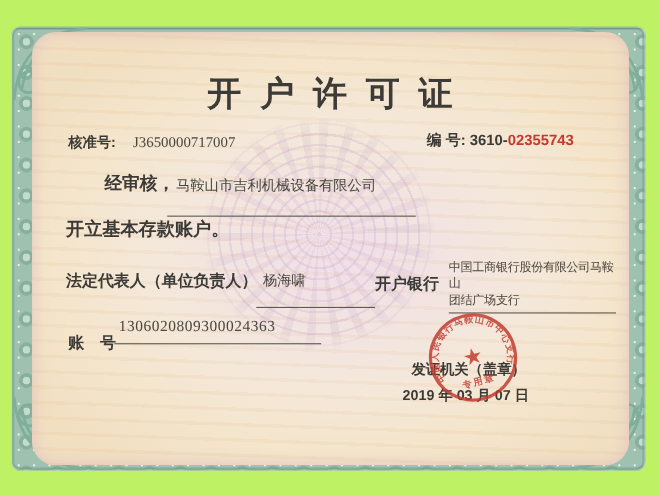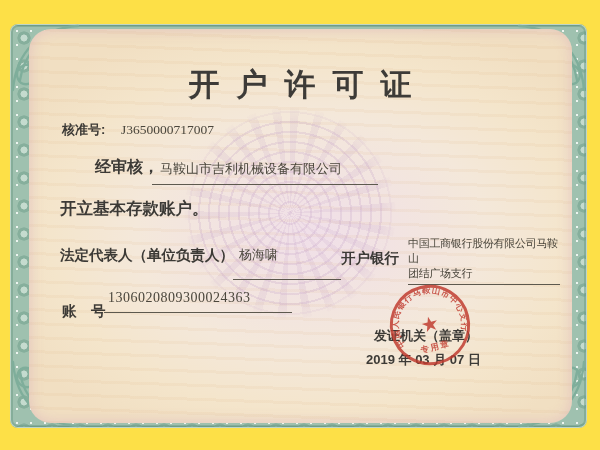--- a/index.html
+++ b/index.html
@@ -1,16 +1,16 @@
 <!DOCTYPE html>
 <html><head>
 <meta charset="utf-8">
 <style>
   html,body{margin:0;padding:0;background:#ffffff;}
-  .stage{position:relative;width:600px;height:450px;background:#fde047;overflow:hidden;
+  .stage{position:relative;width:600px;height:450px;background:#bef264;overflow:hidden;
          font-family:"Liberation Sans",sans-serif;}
   
   .frame{position:absolute;left:10px;top:24px;right:13px;bottom:22px;border-radius:8px;
     background-color:#9fc1af;
     background-image:
       radial-gradient(circle 2px at 7px 7px, rgba(245,250,247,.9) 45%, transparent 50%),
       radial-gradient(circle 11px at 14px 14px, rgba(200,222,210,.9) 30%, #86af9c 34%, #86af9c 58%, rgba(134,175,156,0) 62%),
       linear-gradient(180deg,#6f9c88 0 2px, transparent 2px calc(100% - 2px), #6f9c88 calc(100% - 2px));
     background-size:14px 14px,28px 28px,100% 100%;
     box-shadow:0 0 0 1px #bed5c8 inset, 0 0 0 3px rgba(111,156,136,.55) inset;}
@@ -90,23 +90,27 @@
     <div class="rosette"></div>
   </div>
 
   <div class="txt title">开户许可证</div>
 
   <div class="txt b" style="left:62px;top:121px;font-size:13px;">
     <span>核准号:</span>
     <span class="fill" style="margin-left:12px;font-size:13.5px;font-weight:normal;">J3650000717007</span>
   </div>
 
+  <div class="txt b" style="left:388px;top:119px;font-size:13.5px;">
+    <span>编 号:</span>
+    <span>3610-</span><span class="red">02355743</span>
+  </div>
 
   <div class="txt b" style="left:95px;top:157px;font-size:16px;">经审核，</div>
-  <span class="txt fill uline" style="left:152px;top:158px;width:218px;font-size:13px;padding:2px 0 6px 8px;">马鞍山市吉利机械设备有限公司</span>
+  <span class="txt fill uline" style="left:152px;top:158px;width:218px;font-size:13px;padding:2px 0 18px 8px;">马鞍山市吉利机械设备有限公司</span>
 
   <div class="txt b" style="left:60px;top:246px;font-size:14.5px;">法定代表人（单位负责人）</div>
 
   <div class="txt b" style="left:60px;top:198px;font-size:16.5px;">开立基本存款账户。</div>
   <span class="txt fill uline" style="left:233px;top:246px;width:102px;font-size:13px;padding-bottom:15px;padding-left:6px;">杨海啸</span>
 
   <div class="txt b" style="left:341px;top:249px;font-size:14.5px;font-family:Liberation Serif, serif;">开户银行</div>
   <div class="txt fill uline bankval" style="left:408px;top:236px;width:152px;font-size:11px;letter-spacing:-0.3px;padding-bottom:3px;">
     <span>中国工商银行股份有限公司马鞍山</span><br>
     <span>团结广场支行</span>

